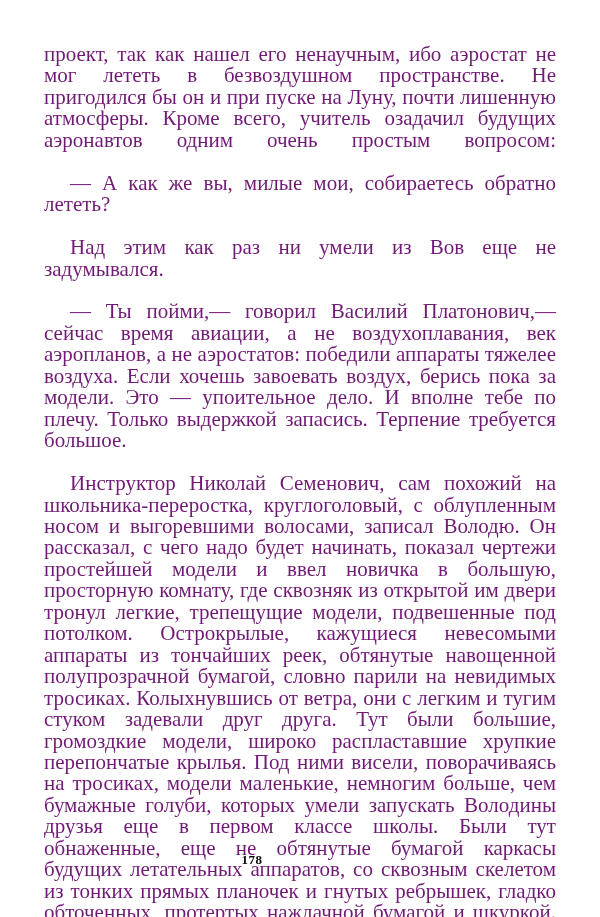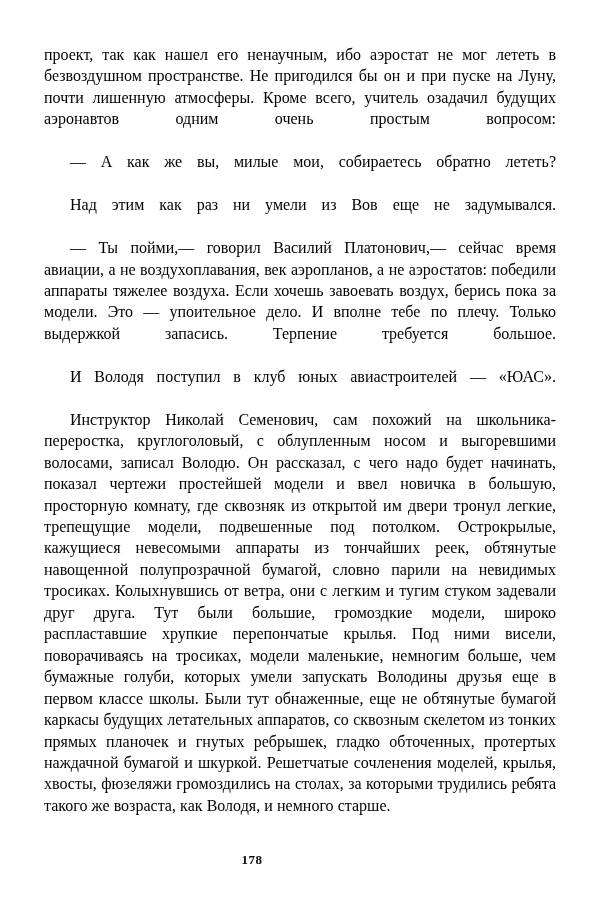--- a/index.html
+++ b/index.html
@@ -18,23 +18,23 @@
   }
   .textblock {
     position: absolute;
     left: 44px;
     top: 44px;
     width: 512px;
   }
   .para {
     margin: 0;
     font-family: "Liberation Serif", "DejaVu Serif", serif;
-    font-size: 16px;
+    font-size: 21px;
     line-height: 21.45px;
-    color: #000000;
+    color: #701a75;
     text-align: justify;
     text-indent: 26px;
     hyphens: manual;
     -webkit-hyphens: manual;
     word-spacing: 0.01em;
     text-justify: inter-word;
   }
   .para.noindent {
     text-indent: 0;
   }
@@ -63,19 +63,18 @@
 </head>
 <body>
 
 <div class="page">
 
   <div class="textblock">
     <p class="para noindent">проект, так как нашел его ненаучным, ибо аэростат не мог лететь в безвоздушном пространстве. Не пригодился бы он и при пуске на Луну, почти лишенную атмосферы. Кроме всего, учитель озадачил будущих аэронавтов одним очень простым вопросом:</p>
     <p class="para">— А как же вы, милые мои, собираетесь обратно лететь?</p>
     <p class="para">Над этим как раз ни умели из Вов еще не задумывался.</p>
     <p class="para">— Ты пойми,— говорил Василий Платонович,— сейчас время авиации, а не воздухоплавания, век аэропланов, а не аэростатов: победили аппараты тяжелее воздуха. Если хочешь завоевать воздух, берись пока за модели. Это — упоительное дело. И вполне тебе по плечу. Только выдержкой запасись. Терпение требуется большое.</p>
-    <p class="para">И Володя поступил в клуб юных авиастроителей — «ЮАС».</p>
     <p class="para lastfull">Инструктор Николай Семенович, сам похожий на школьника-переростка, круглоголовый, с облупленным носом и выгоревшими волосами, записал Володю. Он рассказал, с чего надо будет начинать, показал чертежи простейшей модели и ввел новичка в большую, просторную комнату, где сквозняк из открытой им двери тронул легкие, трепещущие модели, подвешенные под потолком. Острокрылые, кажущиеся невесомыми аппараты из тончайших реек, обтянутые навощенной полупрозрачной бумагой, словно парили на невидимых тросиках. Колыхнувшись от ветра, они с легким и тугим стуком задевали друг друга. Тут были большие, громоздкие модели, широко распластавшие хрупкие перепончатые крылья. Под ними висели, поворачиваясь на тросиках, модели маленькие, немногим больше, чем бумажные голуби, которых умели запускать Володины друзья еще в первом классе школы. Были тут обнаженные, еще не обтянутые бумагой каркасы будущих летательных аппаратов, со сквозным скелетом из тонких прямых планочек и гнутых ребрышек, гладко обточенных, протертых наждачной бумагой и шкуркой. Решетчатые сочленения моделей, крылья, хвосты, фюзеляжи громоздились на столах, за которыми трудились ребята такого же возраста, как Володя, и немного старше.</p>
   </div>
 
   <div class="folio">178</div>
 
 </div>
 
 </body></html>

